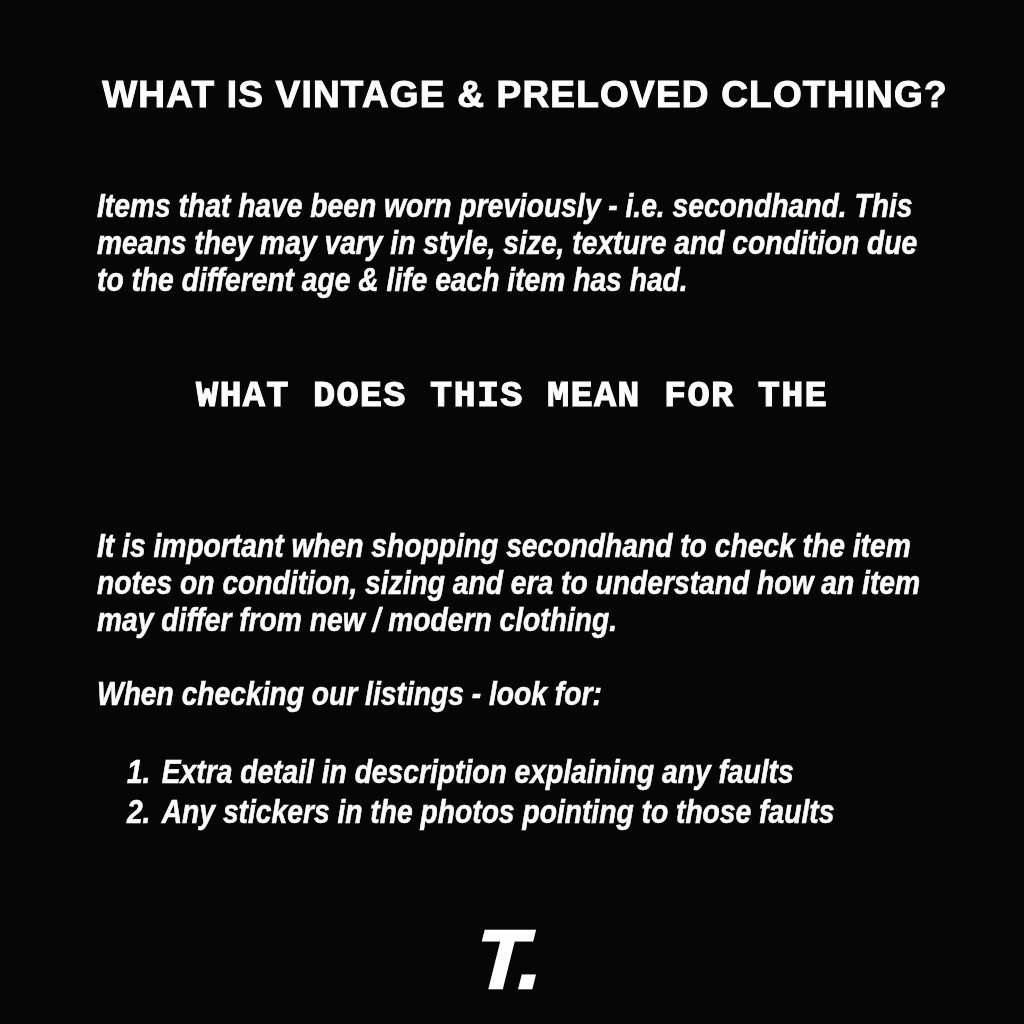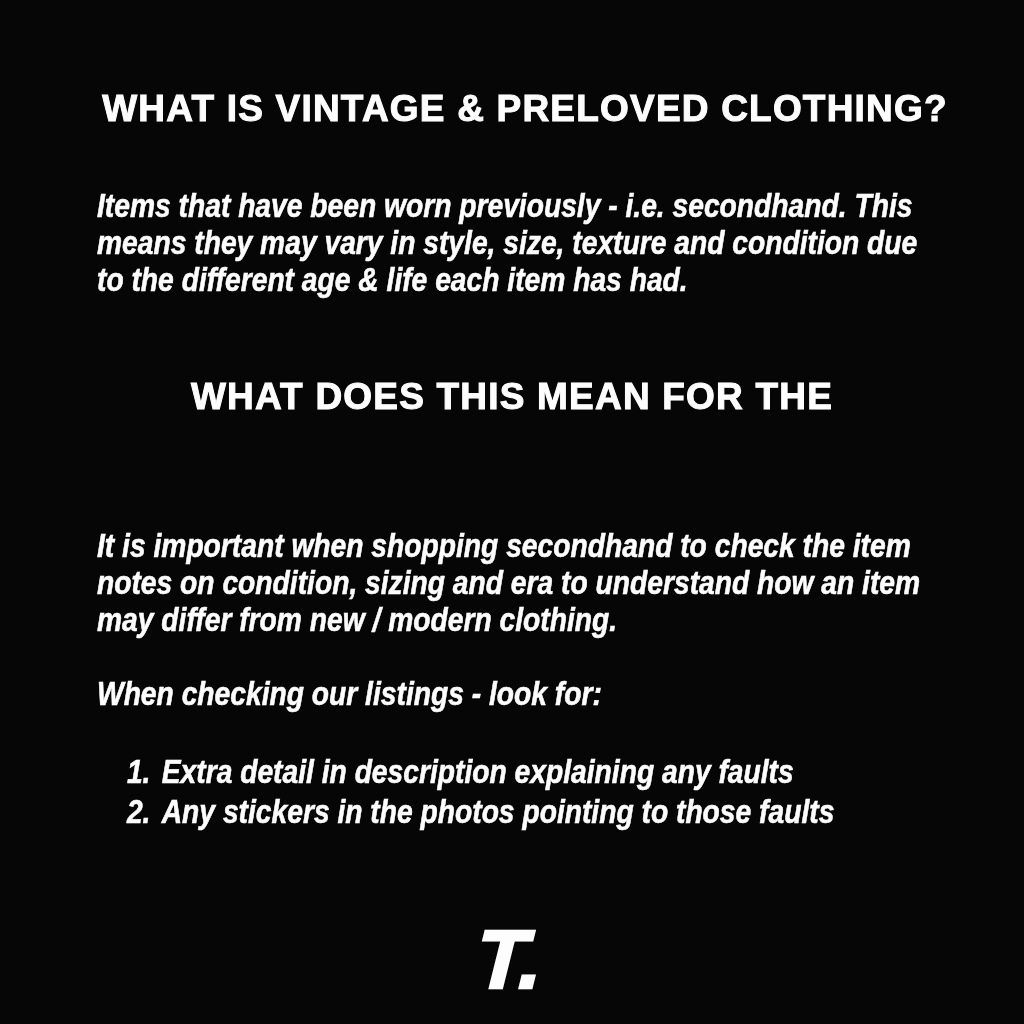--- a/index.html
+++ b/index.html
@@ -14,22 +14,22 @@
 
   
   .heading {
     position:absolute; left:0; width:1024px;
     text-align:center;
     font-weight:bold;
     font-size:37px;
     letter-spacing:1.2px;
     -webkit-text-stroke:1px currentColor;
   }
-  .h1 { top:90px;  line-height:37px;padding-left:26px; }
-  .h2 { top:370px; line-height:53px; }
+  .h1 { top:76px;  line-height:37px;padding-left:26px; }
+  .h2 { top:370px; line-height:53px;font-family:Liberation Mono, monospace; }
 
   
   .body-text {
     position:absolute;
     font-weight:bold; font-style:italic;
     font-size:34px; line-height:37px;
     transform:scaleX(0.83); transform-origin:0 0;
     white-space:nowrap;
     -webkit-text-stroke:0.6px currentColor;
   }

